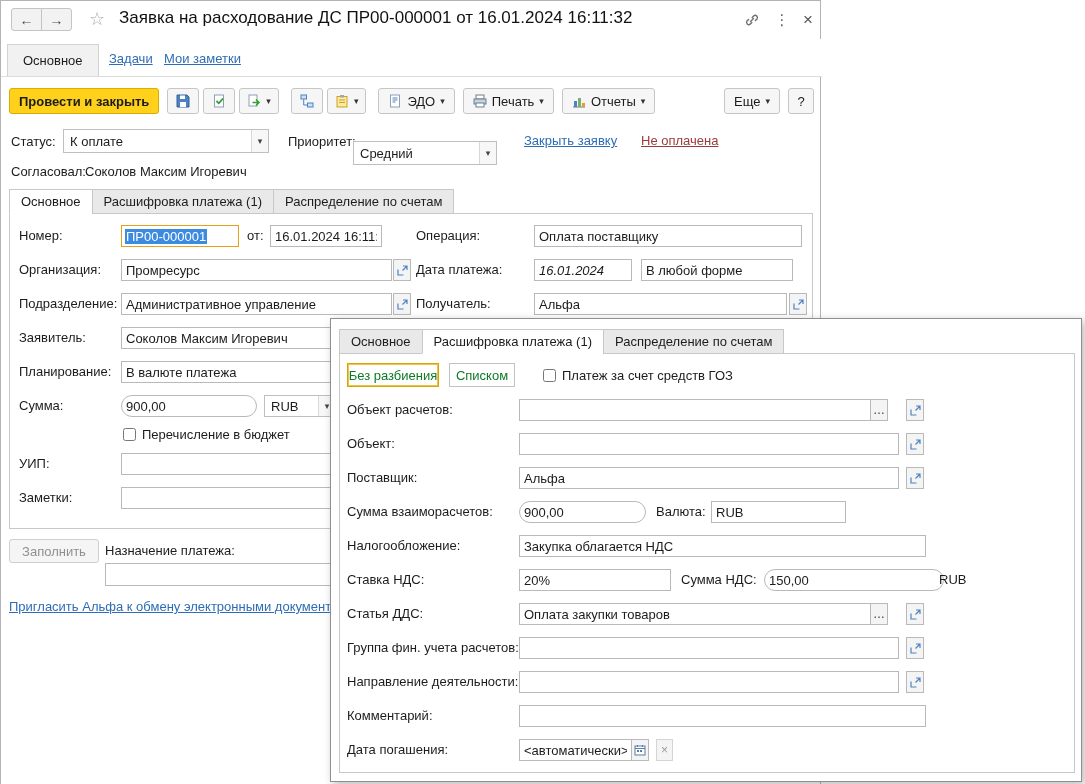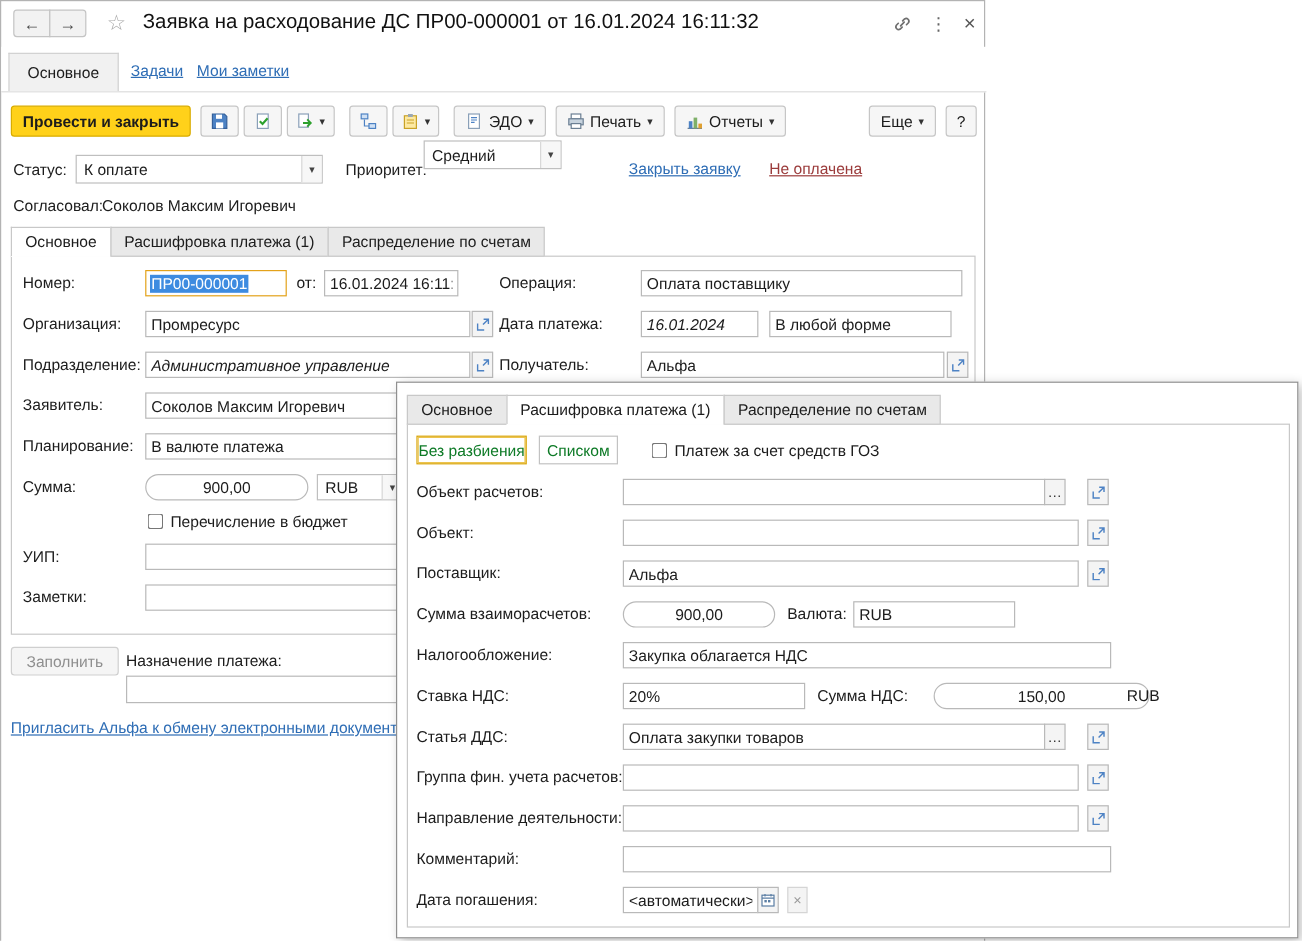--- a/index.html
+++ b/index.html
@@ -68,21 +68,21 @@
   .tabs { position:absolute; display:flex; z-index:2; }
   .tab { height:25px; display:flex; align-items:center; padding:0 11px;
     background:#e9e9e9; border:1px solid #c8c8c8; margin-right:-1px;
     cursor:pointer; white-space:nowrap; }
   .tab.active { background:#fff; border-bottom-color:#fff; }
   .panel { position:absolute; border:1px solid #c8c8c8; background:#fff; }
 
   
   .fld { position:absolute; height:22px; border:1px solid #b9b9b9; background:#fff;
     padding:0 4px; font:inherit; color:#1c1c1c; outline:none; }
-  .fld.num { text-align:center;border-radius:11px; }
+  .fld.num { text-align:left;border-radius:11px; }
   .fld-focused { position:absolute; height:22px; border:1px solid #e3a21a; background:#fff;
     display:flex; align-items:center; padding:0 3px; cursor:text; }
   .fld-focused .sel { background:#3d8be0; color:#fff; padding:0 1px; }
   .openbtn, .dotsbtn, .calbtn { position:absolute; width:18px; height:22px;
     border:1px solid #b9b9b9; background:#f4f4f4; display:flex; align-items:center;
     justify-content:center; cursor:pointer; padding:0; }
   .dotsbtn { font-size:12px; line-height:10px; color:#333; }
   .xbtn { position:absolute; width:17px; height:22px; border:1px solid #d5d5d5;
     background:#f4f4f4; color:#9a9a9a; font-size:12px; display:flex; align-items:center;
     justify-content:center; cursor:pointer; }
@@ -198,21 +198,21 @@
       <span>?</span>
     </button>
   </div>
 
   <span class="flabel" style="left:10px;top:130px">Статус:</span>
   <div class="combo" style="left:62px;top:128px;width:206px">
     <span class="val">К оплате</span>
     <span class="dd">▾</span>
   </div>
   <span class="flabel" style="left:287px;top:130px">Приоритет:</span>
-  <div class="combo" style="left:352px;top:116px;width:115px">
+  <div class="combo" style="left:352px;top:140px;width:144px">
     <span class="val">Средний</span>
     <span class="dd">▾</span>
   </div>
   <a class="link" style="left:523px;top:132px">Закрыть заявку</a>
   <a class="maroon" style="left:640px;top:132px">Не оплачена</a>
 
   <span class="flabel" style="left:10px;top:160px">Согласовал:</span>
   <span class="flabel" style="left:84px;top:160px">Соколов Максим Игоревич</span>
 
   <div class="tabs" style="left:8px;top:188px">
@@ -242,21 +242,21 @@
   <button class="openbtn" style="left:392px;top:258px">
     <svg width="11" height="11" viewBox="0 0 11 11">
       <path d="M1 4.5 v5.5 h5.5 M6 1 h4 v4 M10 1 L5.5 5.5" stroke="#4d82c4" fill="none" stroke-width="1.2"></path>
     </svg>
   </button>
   <span class="flabel" style="left:415px;top:258px">Дата платежа:</span>
   <input class="fld" style="left: 533px; top: 258px; width: 98px; font-style: italic;" value="16.01.2024">
   <input class="fld" style="left: 640px; top: 258px; width: 152px;" value="В любой форме">
 
   <span class="flabel" style="left:18px;top:292px">Подразделение:</span>
-  <input class="fld" style="left: 120px; top: 292px; width: 271px; font-style: italic;" value="Административное управление">
+  <input class="fld" style="left: 120px; top: 292px; width: 271px;" value="Административное управление">
   <button class="openbtn" style="left:392px;top:292px">
     <svg width="11" height="11" viewBox="0 0 11 11">
       <path d="M1 4.5 v5.5 h5.5 M6 1 h4 v4 M10 1 L5.5 5.5" stroke="#4d82c4" fill="none" stroke-width="1.2"></path>
     </svg>
   </button>
   <span class="flabel" style="left:415px;top:292px">Получатель:</span>
   <input class="fld" style="left: 533px; top: 292px; width: 253px;" value="Альфа">
   <button class="openbtn" style="left:788px;top:292px">
     <svg width="11" height="11" viewBox="0 0 11 11">
       <path d="M1 4.5 v5.5 h5.5 M6 1 h4 v4 M10 1 L5.5 5.5" stroke="#4d82c4" fill="none" stroke-width="1.2"></path>
@@ -347,21 +347,21 @@
   <input class="fld num" style="left: 188px; top: 182px; width: 127px;" value="900,00">
   <span class="flabel" style="left:325px;top:182px">Валюта:</span>
   <input class="fld" style="left: 380px; top: 182px; width: 135px;" value="RUB">
 
   <span class="flabel" style="left:16px;top:216px">Налогообложение:</span>
   <input class="fld" style="left: 188px; top: 216px; width: 407px;" value="Закупка облагается НДС">
 
   <span class="flabel" style="left:16px;top:250px">Ставка НДС:</span>
   <input class="fld" style="left: 188px; top: 250px; width: 152px;" value="20%">
   <span class="flabel" style="left:350px;top:250px">Сумма НДС:</span>
-  <input class="fld num" style="left: 433px; top: 250px; width: 180px; margin-left: 14px;" value="150,00">
+  <input class="fld num" style="left: 433px; top: 250px; width: 180px;" value="150,00">
   <span class="flabel" style="left:608px;top:250px">RUB</span>
 
   <span class="flabel" style="left:16px;top:284px">Статья ДДС:</span>
   <input class="fld" style="left: 188px; top: 284px; width: 352px;" value="Оплата закупки товаров">
   <button class="dotsbtn" style="left:539px;top:284px">
       <span>…</span>
     </button>
   <button class="openbtn" style="left:575px;top:284px">
     <svg width="11" height="11" viewBox="0 0 11 11">
         <path d="M1 4.5 v5.5 h5.5 M6 1 h4 v4 M10 1 L5.5 5.5" stroke="#4d82c4" fill="none" stroke-width="1.2"></path>

